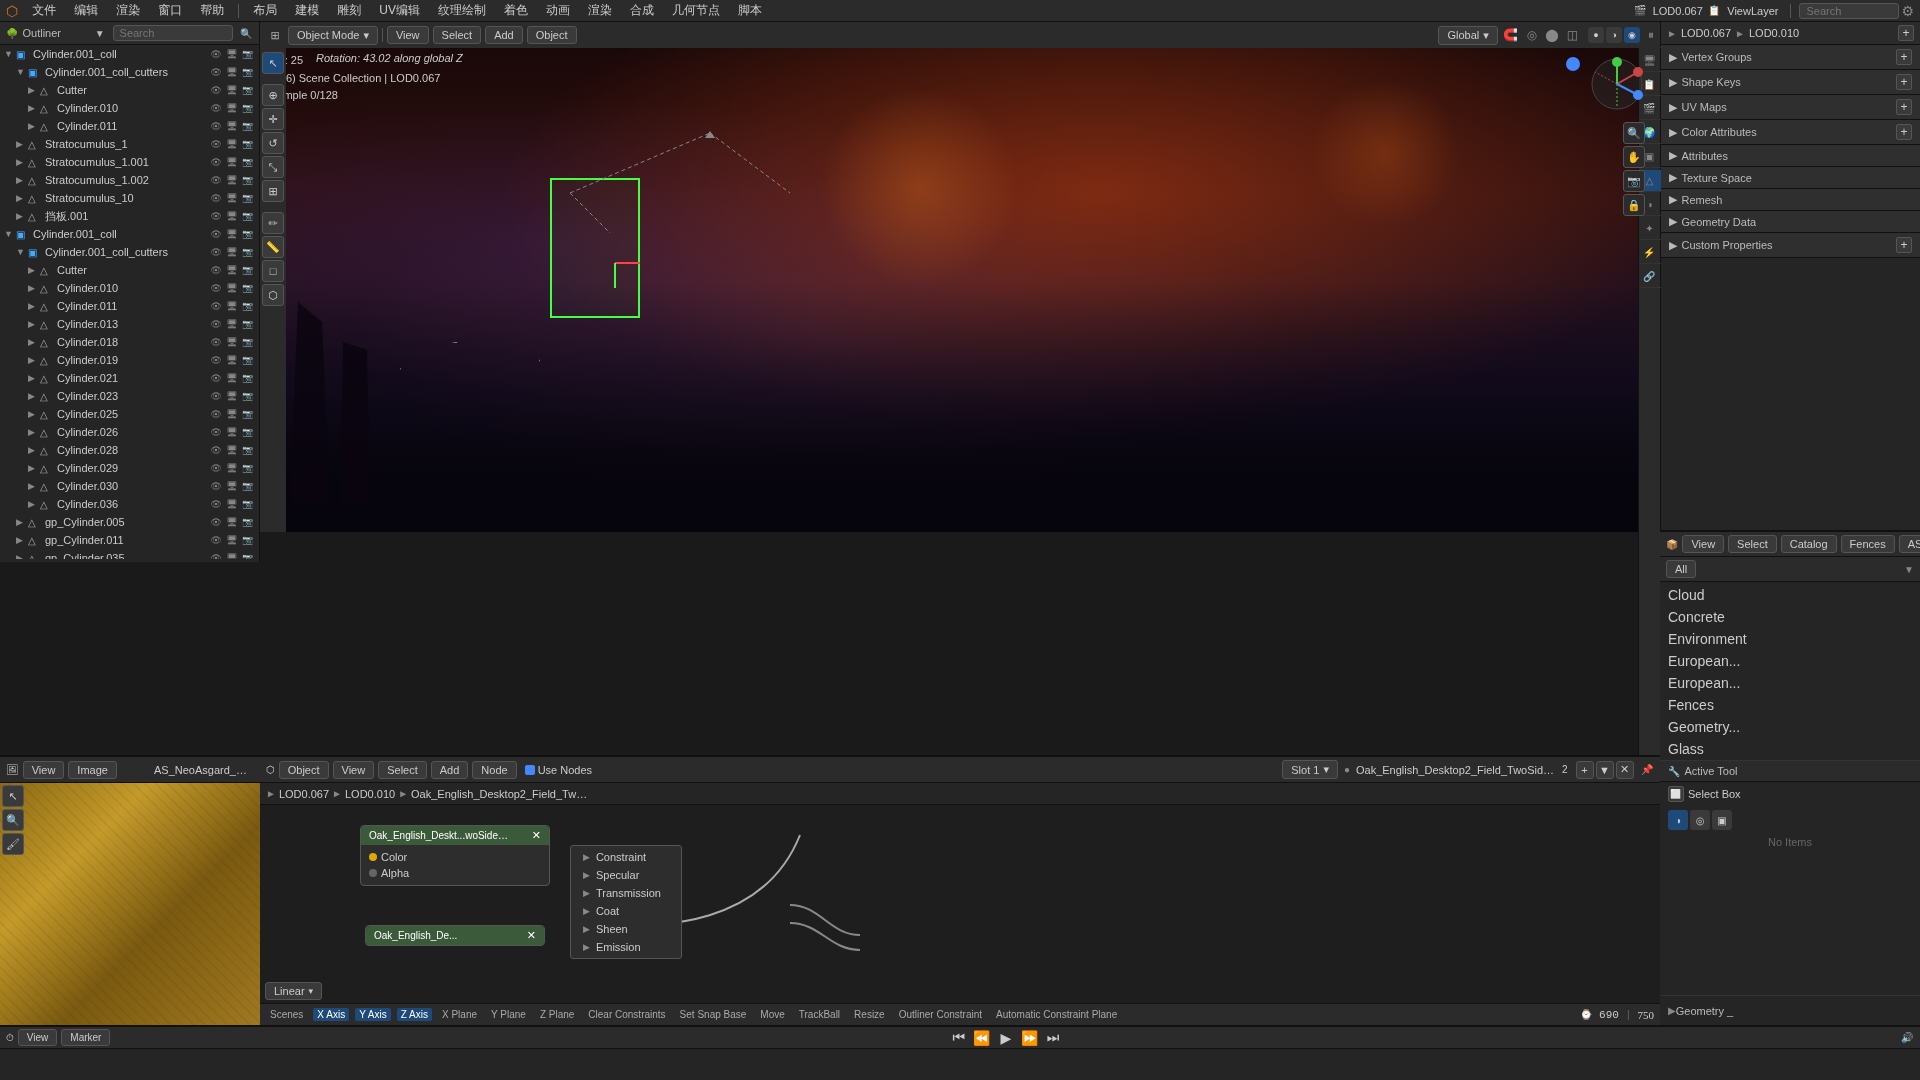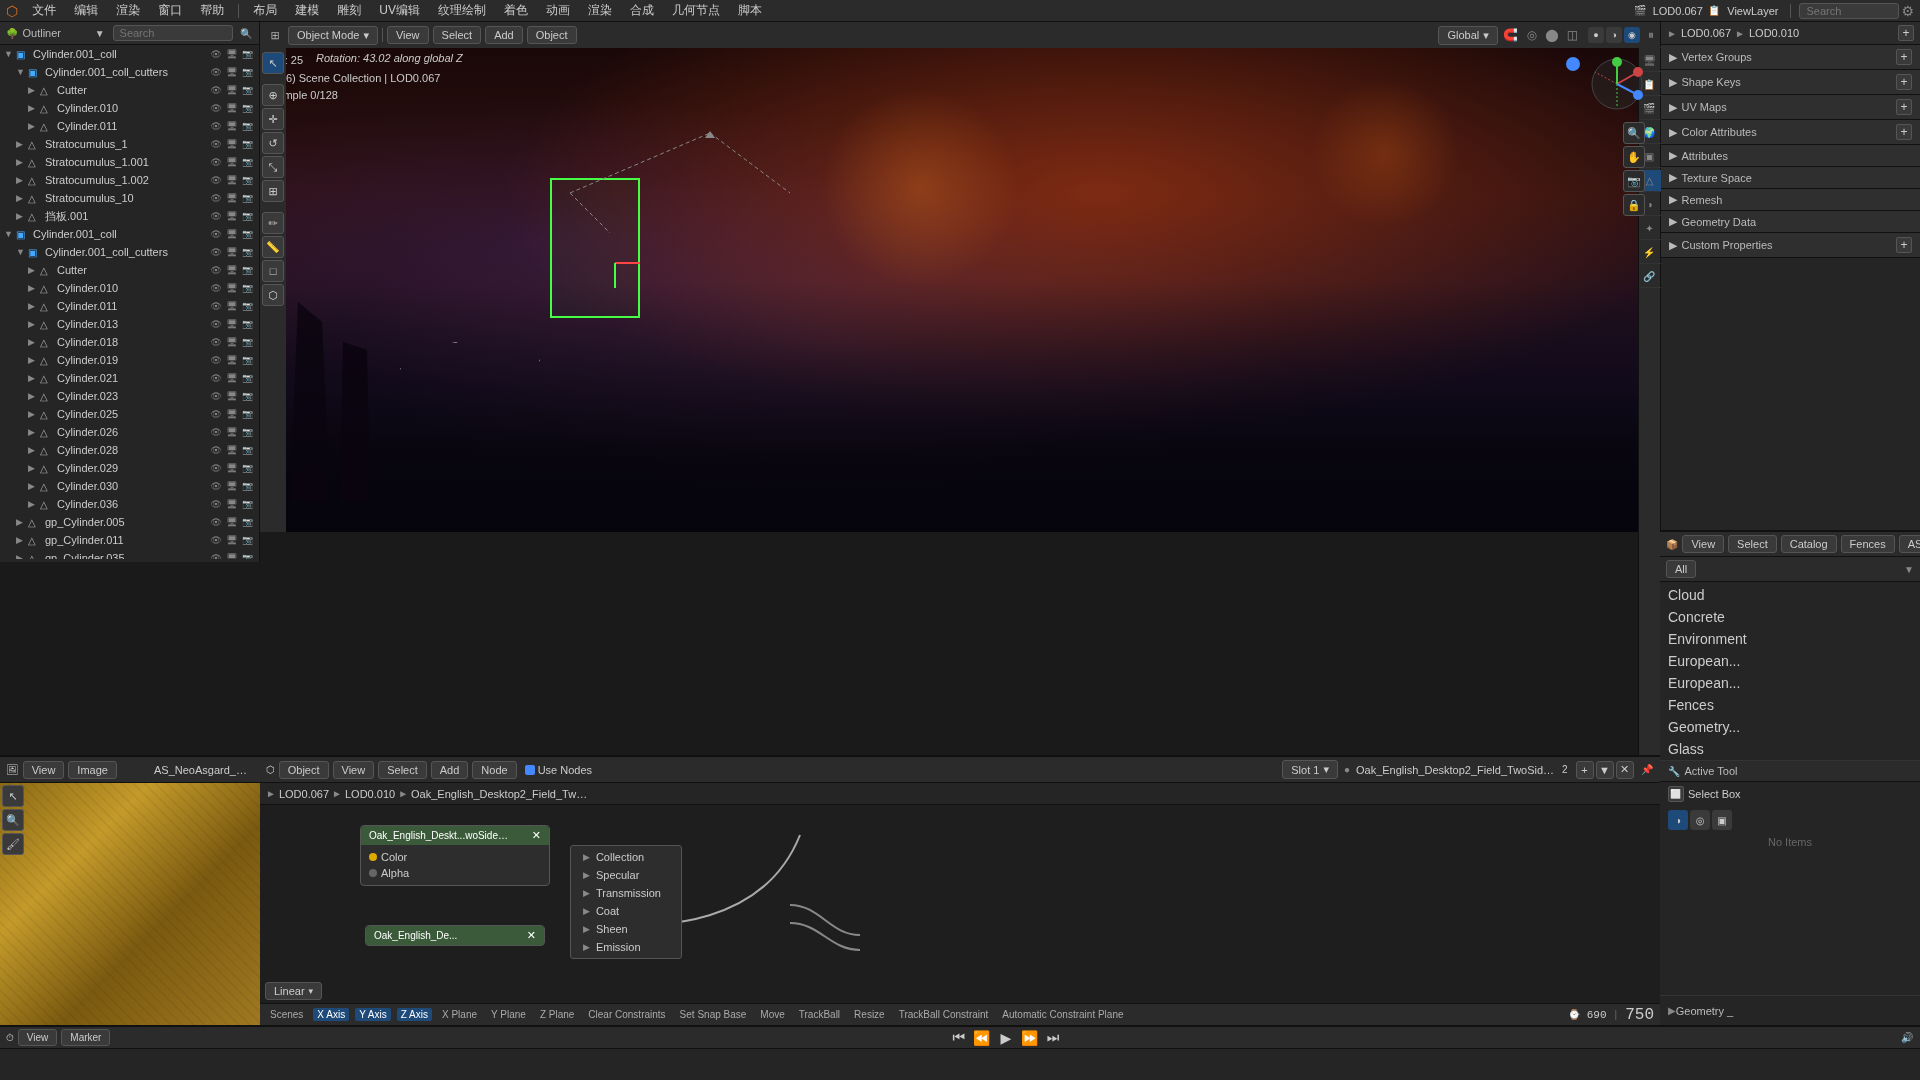--- a/index.html
+++ b/index.html
@@ -1225,21 +1225,21 @@
     <div class="node-card" style="left:105px;top:120px;width:130px;">
       <div class="node-title" style="background:#3a5a3a;">
         <span style="font-size:10px;overflow:hidden;white-space:nowrap;text-overflow:ellipsis;max-width:100px;">Oak_English_De...</span>
         <span style="cursor:pointer;">✕</span>
       </div>
     </div>
 
     <div class="dropdown-popup" style="left:310px;top:40px;">
       <div class="dropdown-item">
         <span class="dropdown-arrow">▶</span>
-        <span>Collection</span>
+        <span>Constraint</span>
       </div>
       <div class="dropdown-item">
         <span class="dropdown-arrow">▶</span>
         <span>Specular</span>
       </div>
       <div class="dropdown-item">
         <span class="dropdown-arrow">▶</span>
         <span>Transmission</span>
       </div>
       <div class="dropdown-item">
@@ -1322,27 +1322,27 @@
   <span class="transform-item active">Y Axis</span>
   <span class="transform-item active">Z Axis</span>
   <span class="transform-item">X Plane</span>
   <span class="transform-item">Y Plane</span>
   <span class="transform-item">Z Plane</span>
   <span class="transform-item">Clear Constraints</span>
   <span class="transform-item">Set Snap Base</span>
   <span class="transform-item">Move</span>
   <span class="transform-item">TrackBall</span>
   <span class="transform-item">Resize</span>
-  <span class="transform-item">TrackBall Constraint</span>
+  <span class="transform-item">Outliner Constraint</span>
   <span class="transform-item">Automatic Constraint Plane</span>
   <div style="flex:1;"></div>
   <span style="font-size:10px;color:#888;">⌚</span>
   <span style="font-size:11px;color:#ccc;font-family:Liberation Mono, monospace;">690</span>
   <span style="margin:0 2px;color:#666;">|</span>
-  <span style="font-size:16px;color:#ccc;font-family:Liberation Mono, monospace;">750</span>
+  <span style="font-size:11px;color:#ccc;font-family:Liberation Serif, serif;">750</span>
 </div>
 
 <div class="timeline">
   <div class="timeline-header">
     <span style="font-size:10px;">⏱</span>
     <span class="dropdown-btn" style="font-size:10px;">View</span>
     <span class="dropdown-btn" style="font-size:10px;">Marker</span>
     <div style="flex:1;"></div>
 
     <span style="font-size:14px;cursor:pointer;color:#ccc;margin:0 2px;">⏮</span>

